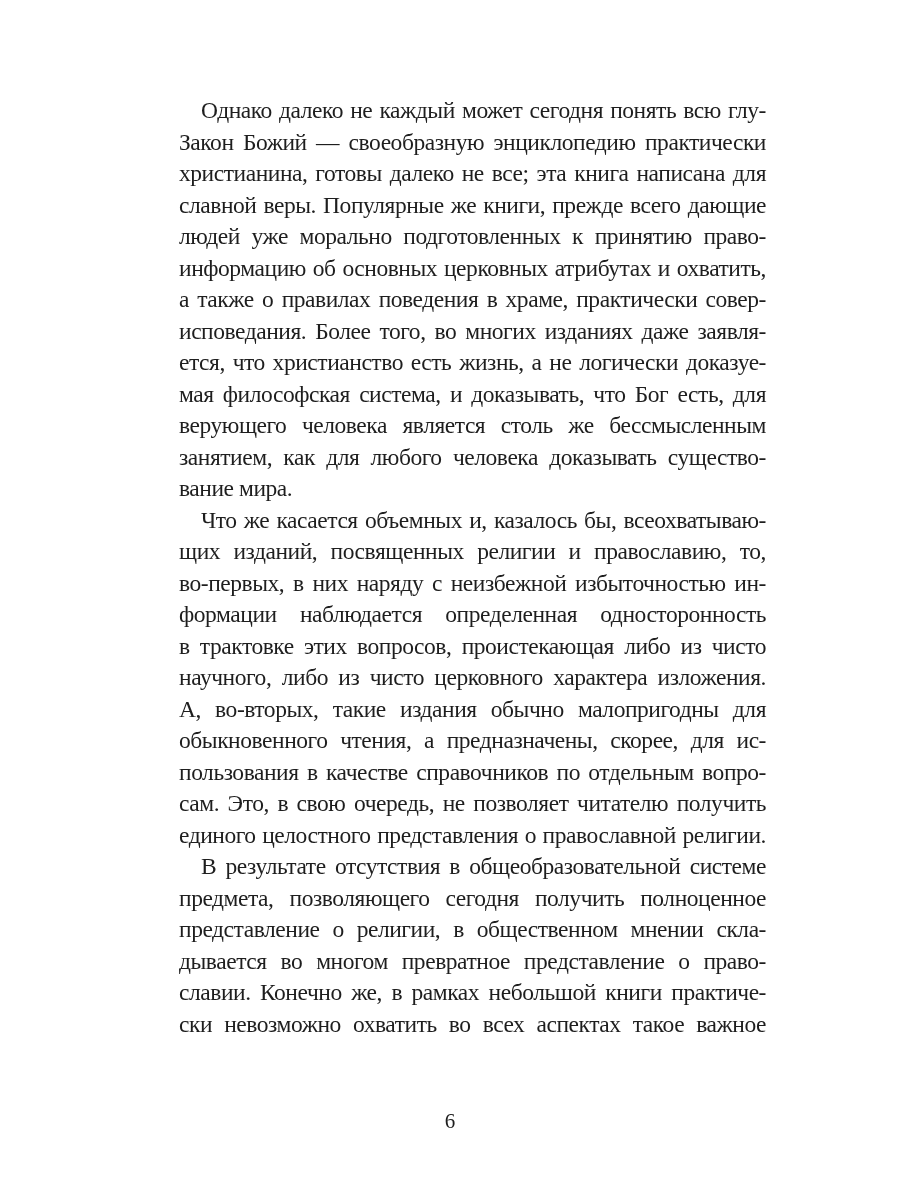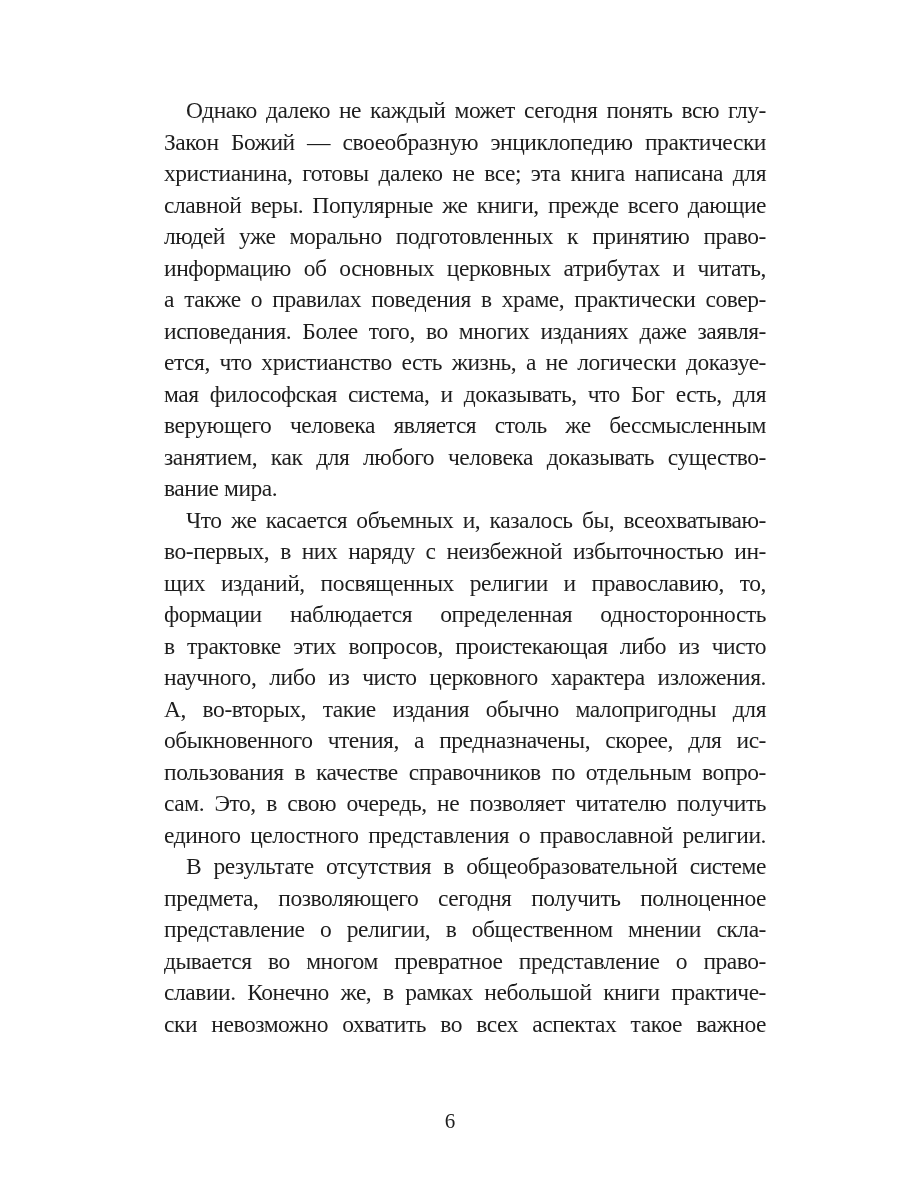--- a/index.html
+++ b/index.html
@@ -35,20 +35,21 @@
     .paragraph {
       margin: 0;
       padding: 0;
     }
     .line {
       display: block;
       height: 31.5px;
       white-space: nowrap;
       text-align: justify;
       text-align-last: justify;
+      margin-left: 15px;
     }
     .line.indent {
       padding-left: 22px;
     }
     .line.last {
       text-align-last: left;
     }
     .page-number {
       position: absolute;
       left: 0;
@@ -65,34 +66,34 @@
 
 <div class="page">
   <div class="text-block">
 
     <div class="paragraph">
       <span class="line indent">Однако далеко не каждый может сегодня понять всю глу-</span>
       <span class="line">Закон Божий — своеобразную энциклопедию практически</span>
       <span class="line">христианина, готовы далеко не все; эта книга написана для</span>
       <span class="line">славной веры. Популярные же книги, прежде всего дающие</span>
       <span class="line">людей уже морально подготовленных к принятию право-</span>
-      <span class="line">информацию об основных церковных атрибутах и читать,</span>
+      <span class="line">информацию об основных церковных атрибутах и охватить,</span>
       <span class="line">а также о правилах поведения в храме, практически совер-</span>
       <span class="line">исповедания. Более того, во многих изданиях даже заявля-</span>
       <span class="line">ется, что христианство есть жизнь, а не логически доказуе-</span>
       <span class="line">мая философская система, и доказывать, что Бог есть, для</span>
       <span class="line">верующего человека является столь же бессмысленным</span>
       <span class="line">занятием, как для любого человека доказывать существо-</span>
       <span class="line last">вание мира.</span>
     </div>
 
     <div class="paragraph">
       <span class="line indent">Что же касается объемных и, казалось бы, всеохватываю-</span>
+      <span class="line">щих изданий, посвященных религии и православию, то,</span>
       <span class="line">во-первых, в них наряду с неизбежной избыточностью ин-</span>
-      <span class="line">щих изданий, посвященных религии и православию, то,</span>
       <span class="line">формации наблюдается определенная односторонность</span>
       <span class="line">в трактовке этих вопросов, проистекающая либо из чисто</span>
       <span class="line">научного, либо из чисто церковного характера изложения.</span>
       <span class="line">А, во-вторых, такие издания обычно малопригодны для</span>
       <span class="line">обыкновенного чтения, а предназначены, скорее, для ис-</span>
       <span class="line">пользования в качестве справочников по отдельным вопро-</span>
       <span class="line">сам. Это, в свою очередь, не позволяет читателю получить</span>
       <span class="line">единого целостного представления о православной религии.</span>
     </div>
 

